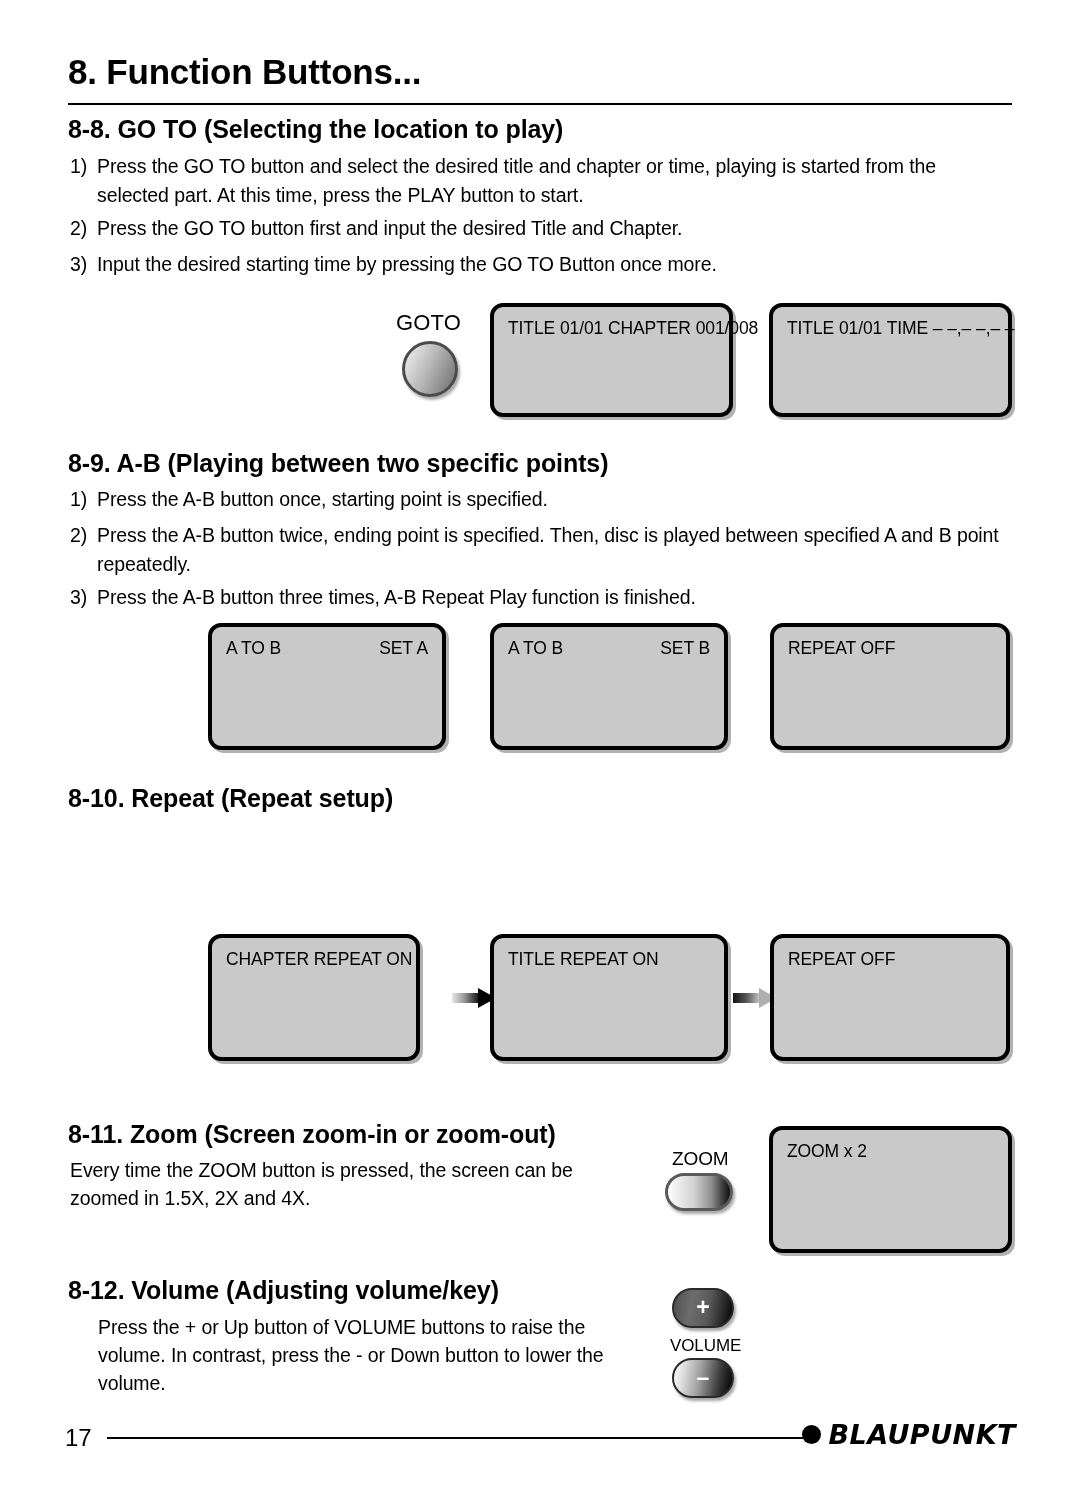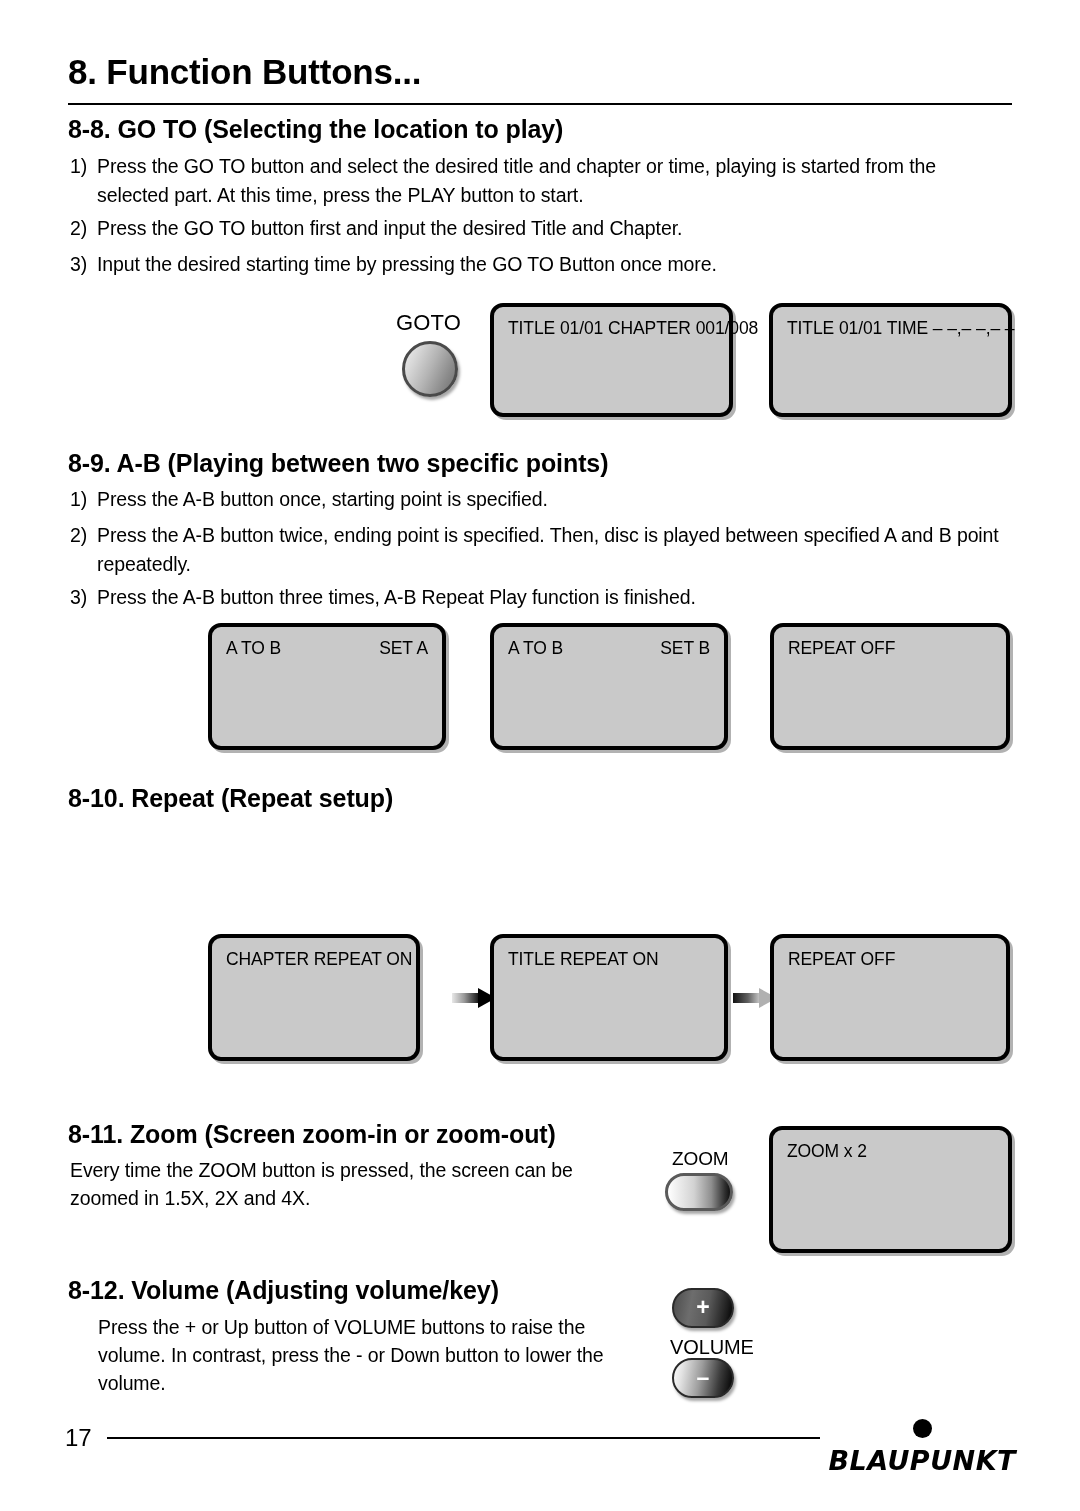--- a/index.html
+++ b/index.html
@@ -151,21 +151,21 @@
   .vol-plus {
     background: linear-gradient(100deg, #4c4c4c 0%, #6d6d6d 30%, #5a5a5a 58%, #1d1d1d 88%, #000000 100%);
     border: 2px solid #2a2a2a;
   }
   .vol-minus {
     background: linear-gradient(100deg, #ffffff 0%, #e2e2e2 16%, #9d9d9d 45%, #3a3a3a 76%, #000000 100%);
     border: 2px solid #2a2a2a;
   }
   .vol-label {
     position: absolute;
-    font-size: 20px;
+    font-size: 17px;
     letter-spacing: -0.1px;
   }
 
   
   .footer-page {
     position: absolute;
     left: 65px;
     top: 1424px;
     font-size: 24px;
     text-align: center;
@@ -178,21 +178,20 @@
     height: 2px;
     background: #000;
   }
   .brand {
     position: absolute;
     right: 64px;
     top: 1419px;
     display: flex;
     align-items: center;
     gap: 7px;
-    flex-direction: column;
   }
   .brand-dot {
     width: 19px; height: 19px;
     border-radius: 50%;
     background: #000;
   }
   .brand-name {
     font-size: 27px;
     font-weight: bold;
     font-style: italic;

